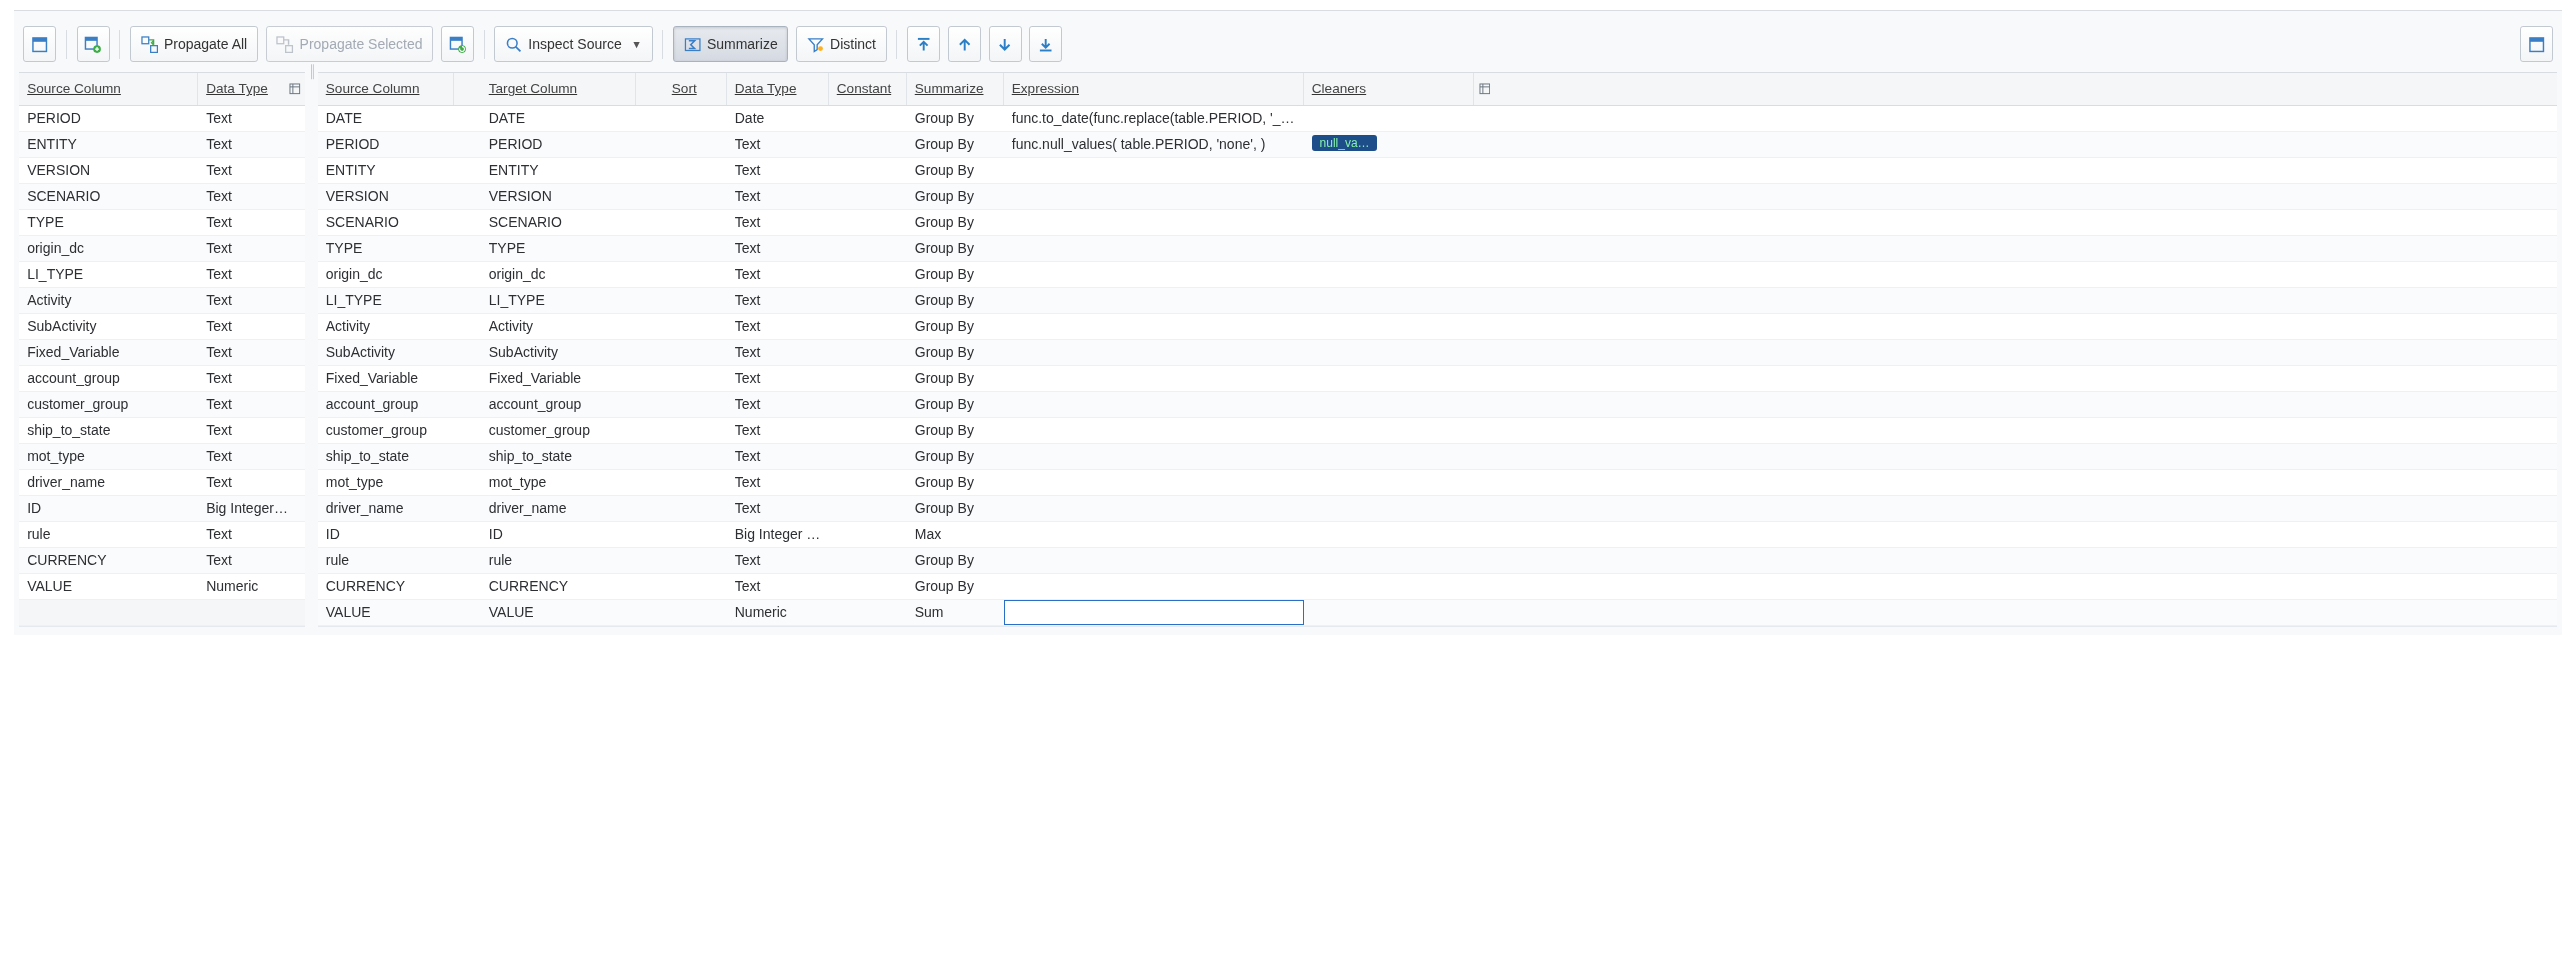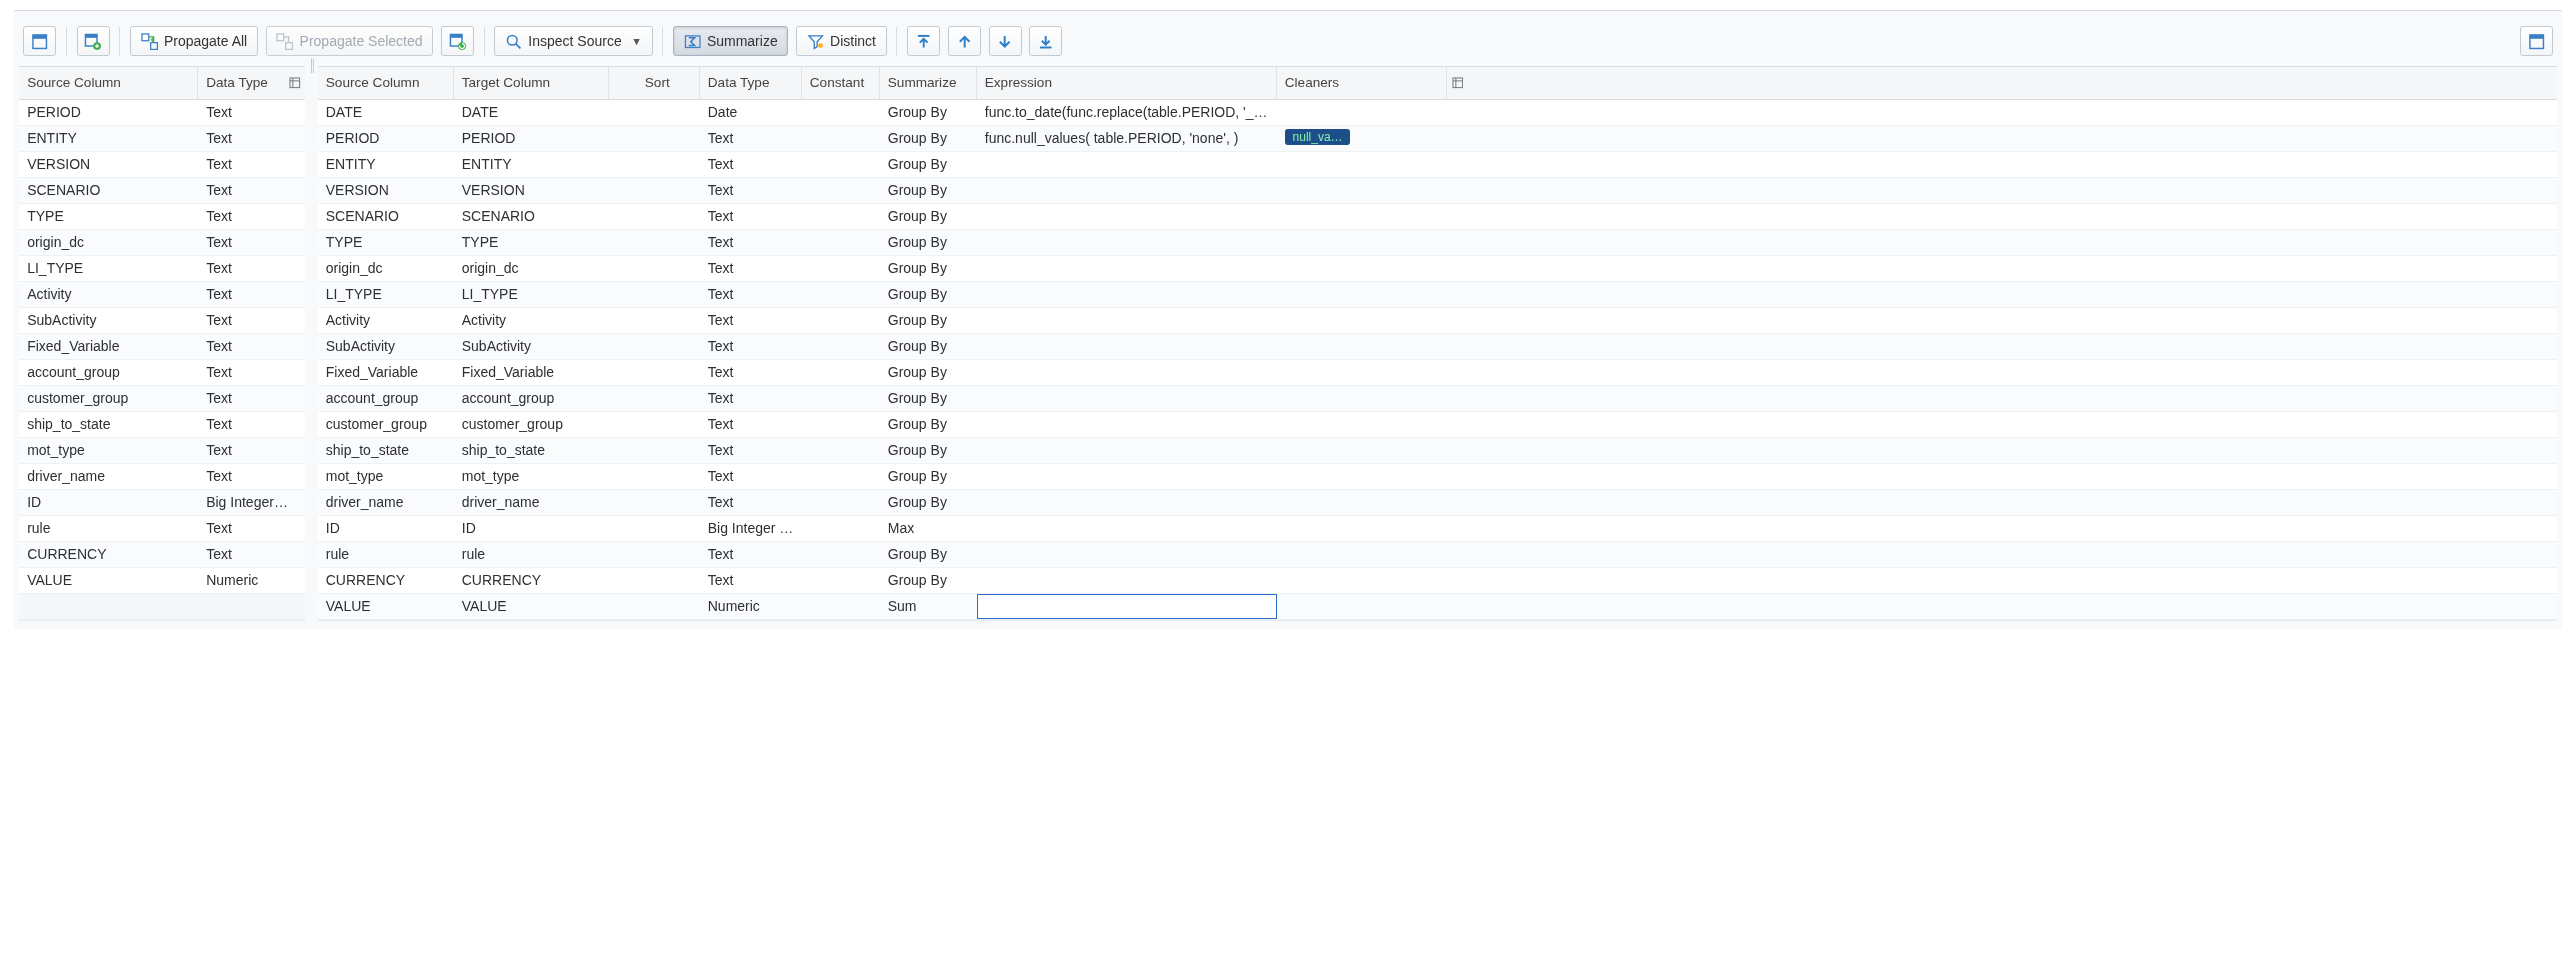--- a/index.html
+++ b/index.html
@@ -13,57 +13,57 @@
     margin: 0 13.6px;
   }
   .toolbar {
     display: flex; align-items: center; gap: 7.8px;
     padding: 7.8px 7.8px 9.7px 7.8px;
     flex-wrap: nowrap;
   }
   .sep { width:1px; height:29px; background:#d9dde2; margin:0 1.9px; }
   .btn {
     display: inline-flex; align-items: center; gap:5.8px;
-    height: 30px; padding: 0 9.7px;
+    height: 36px; padding: 0 9.7px;
     background: linear-gradient(#ffffff,#f3f5f7);
     border:1px solid #c3c9d1; border-radius:2.9px;
     font-size: 14px; color:#333; cursor:pointer;
   }
   .btn.icon-only { width:33px; padding:0; justify-content:center; }
   .btn.disabled { color:#9aa2ad; cursor:default; opacity:0.9; }
   .btn.active {
     background: linear-gradient(#e7eaef,#d5dae2);
     border-color:#a9b2bf;
     box-shadow: inset 0 1px 2.9px rgba(0,0,0,0.15);
   }
   .spacer { flex:1 1 auto; }
   .ico { width:17.4px; height:17.4px; display:inline-block; }
   .caret { margin-left:3.9px; font-size:10.7px; color:#555; }
 
   .grids { display:flex; gap:3.9px; padding:0 3.9px; align-items:flex-start; }
   .grid { background:#fff; border-top:1px solid #d9dde2; border-bottom:1px solid #e6e9ee; }
   .grid-left { flex: 0 0 286px; }
   .grid-right { flex: 1 1 auto; }
 
-  .headrow { display:flex; background:#f4f6f8; border-bottom:1px solid #d9dde2; height:33px; align-items:center; }
+  .headrow { display:flex; background:#f4f6f8; border-bottom:1px solid #d9dde2; height:33px; align-items:center;text-decoration:underline; }
   .hcell { padding:0 7.8px; font-size:13.6px; color:#444; border-right:1px solid #e1e5ea; height:100%; display:flex; align-items:center; }
   .corner { width:21.3px; flex:0 0 21.3px; display:flex; align-items:center; justify-content:center; color:#6b7480; }
 
   .row { display:flex; height:26px; align-items:center; border-bottom:1px solid #eef1f4; }
   .row:nth-child(even) { background:#fafbfc; }
   .row.last-blank { background:#f4f6f8; }
   .cell { padding:0 7.8px; font-size:14px; color:#2d2f33; white-space:nowrap; overflow:hidden; text-overflow:ellipsis; }
 
   
   .l-c1 { flex:0 0 179px; }
   .l-c2 { flex:1 1 auto; }
 
   
   .r-src   { flex:0 0 136px; }
-  .r-tgt   { flex:0 0 155px; }
+  .r-tgt   { flex:0 0 155px;margin-left:27px; }
   .r-sort  { flex:0 0 63px;margin-left:28px; }
   .r-dt    { flex:0 0 102px; }
   .r-const { flex:0 0 78px; }
   .r-summ  { flex:0 0 97px; }
   .r-expr  { flex:0 0 300px; }
   .r-clean { flex:0 0 170px; }
   .r-memo  { flex:1 1 auto; }
 
   .pill {
     display:inline-block; background:#1d4e89; color:#86efac; font-size:12px;

